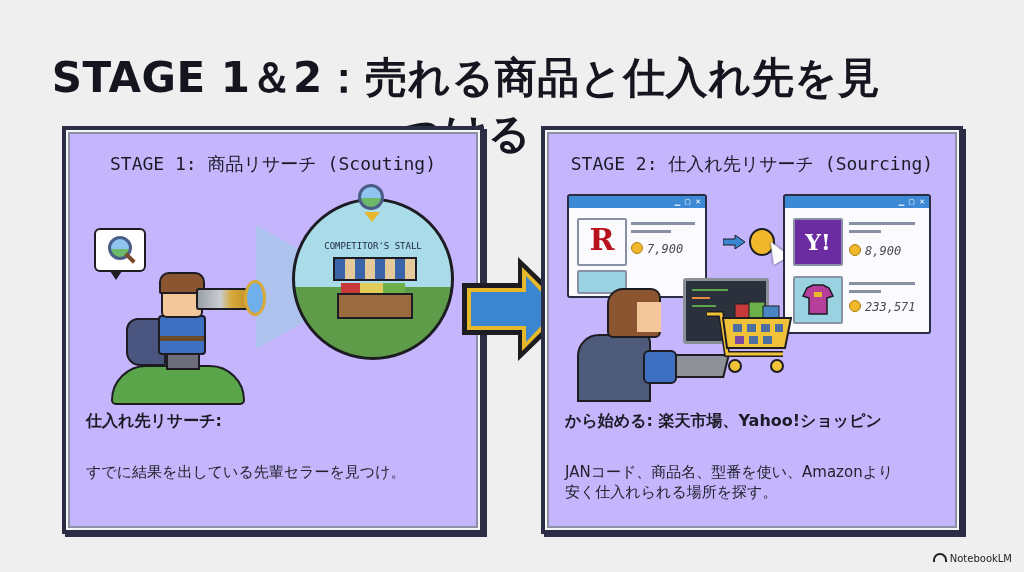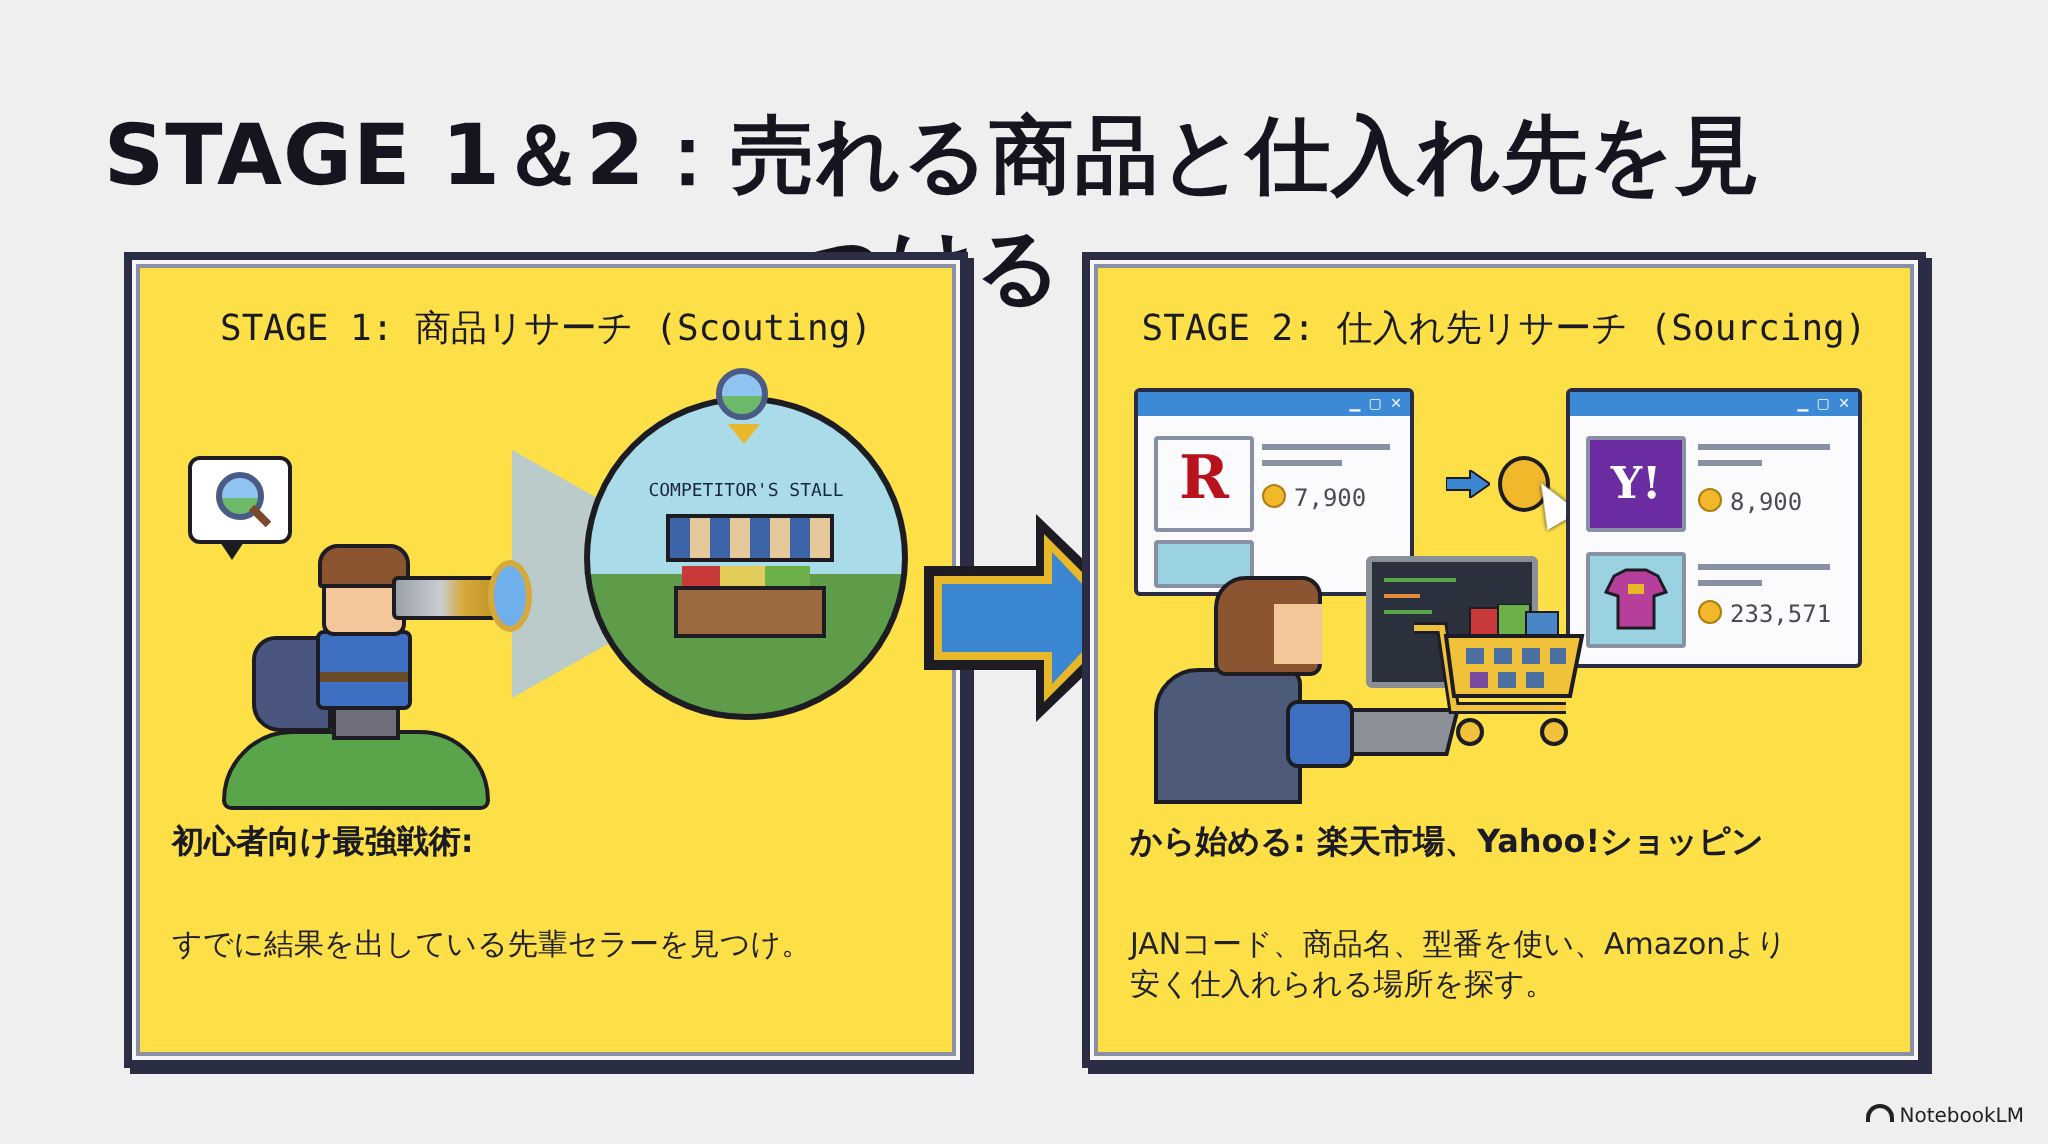--- a/index.html
+++ b/index.html
@@ -11,21 +11,21 @@
     position:relative;
   }
   .title {
     position:absolute; left:0; top:50px; width:848px;
     text-align:center; font-weight:bold; font-size:42px; letter-spacing:0.5px;
     color:#15151f;
     margin-left:42px;
   }
   .panel {
     position:absolute; top:126px; height:400px;
-    background:#fde047;
+    background:#c4b5fd;
     border:4px solid #2a2d44;
     box-shadow: inset 0 0 0 2px #f6f6f6, inset 0 0 0 4px #8c90a6, 3px 3px 0 #2a2d44;
   }
   #panel1 { left:62px; width:414px; }
   #panel2 { left:541px; width:414px; }
   .panel-head {
     position:absolute; left:0; right:0; top:22px; text-align:center;
     font-family:"DejaVu Sans Mono", monospace; font-size:18px; color:#1b1b25;
   }
   .body-strong {
@@ -95,21 +95,21 @@
   .big-arrow { position:absolute; left:458px; top:253px; width:118px; height:112px; }
 
   
   .win {
     position:absolute; background:#fbfbfd; border:2px solid #2a2d44; border-radius:3px;
   }
   .win-bar { height:12px; background:#3c8ad6; position:relative; }
   .win-btns { position:absolute; right:3px; top:2px; font-size:7px; line-height:8px; color:#fff; letter-spacing:1px; }
   .tile { position:absolute; width:46px; height:44px; border:2px solid #8890a4; border-radius:2px; }
   .line { position:absolute; height:3px; background:#8890a4; }
-  .price { position:absolute; font-family:"DejaVu Sans Mono", monospace; font-size:12px; color:#4a4a52; }
+  .price { position:absolute; font-family:"DejaVu Sans Mono", monospace; font-size:12px; color:#4a4a52;font-style:italic; }
   .coin { display:inline-block; width:10px; height:10px; border-radius:50%; background:#f0b82a; border:1px solid #b07d12; vertical-align:-1px; margin-right:4px; }
   .rakuten { font-family:"DejaVu Serif", serif; font-weight:bold; font-size:30px; color:#b8121c; text-align:center; line-height:40px; }
   .yahoo { background:#6a2ca0; color:#fff; font-family:"DejaVu Serif", serif; font-weight:bold; font-size:22px; text-align:center; line-height:44px; }
   .shirt-tile { background:#9ad2e2; }
   .monitor { position:absolute; left:138px; top:148px; width:80px; height:60px; background:#2a313d; border:3px solid #8b8f96; border-radius:3px; }
   .cart { position:absolute; left:160px; top:172px; width:90px; height:56px; }
   .cursor { position:absolute; left:222px; top:110px; width:0; height:0;
     border-left:9px solid transparent; border-right:9px solid transparent; border-bottom:22px solid #fff; transform:rotate(-30deg);
     filter:drop-shadow(0 0 1px #1c1c22); }
   .blue-arrow { position:absolute; left:178px; top:104px; width:22px; height:14px; }
@@ -150,21 +150,21 @@
   <div class="stall-circle">
     <div class="stall-label">COMPETITOR'S STALL</div>
     <div class="awning"></div>
     <div class="goods"></div>
     <div class="counter"></div>
   </div>
   <div class="circle-mag"></div>
   <div class="down-arrow"></div>
 
   <div class="body-strong">
-    <div>初心者向け最強戦術:</div>
+    <div>仕入れ先リサーチ:</div>
   </div>
   <div class="body-text">
     <div>すでに結果を出している先輩セラーを見つけ。</div>
   </div>
 </div>
 
 <svg class="big-arrow" viewBox="0 0 118 112">
   <polygon points="4,30 60,30 60,4 114,56 60,108 60,82 4,82" fill="#1c1c22"></polygon>
   <polygon points="9,35 64,35 64,14 106,56 64,98 64,77 9,77" fill="#e6b82a"></polygon>
   <polygon points="13,39 68,39 68,23 99,56 68,89 68,73 13,73" fill="#3a86d0"></polygon>

